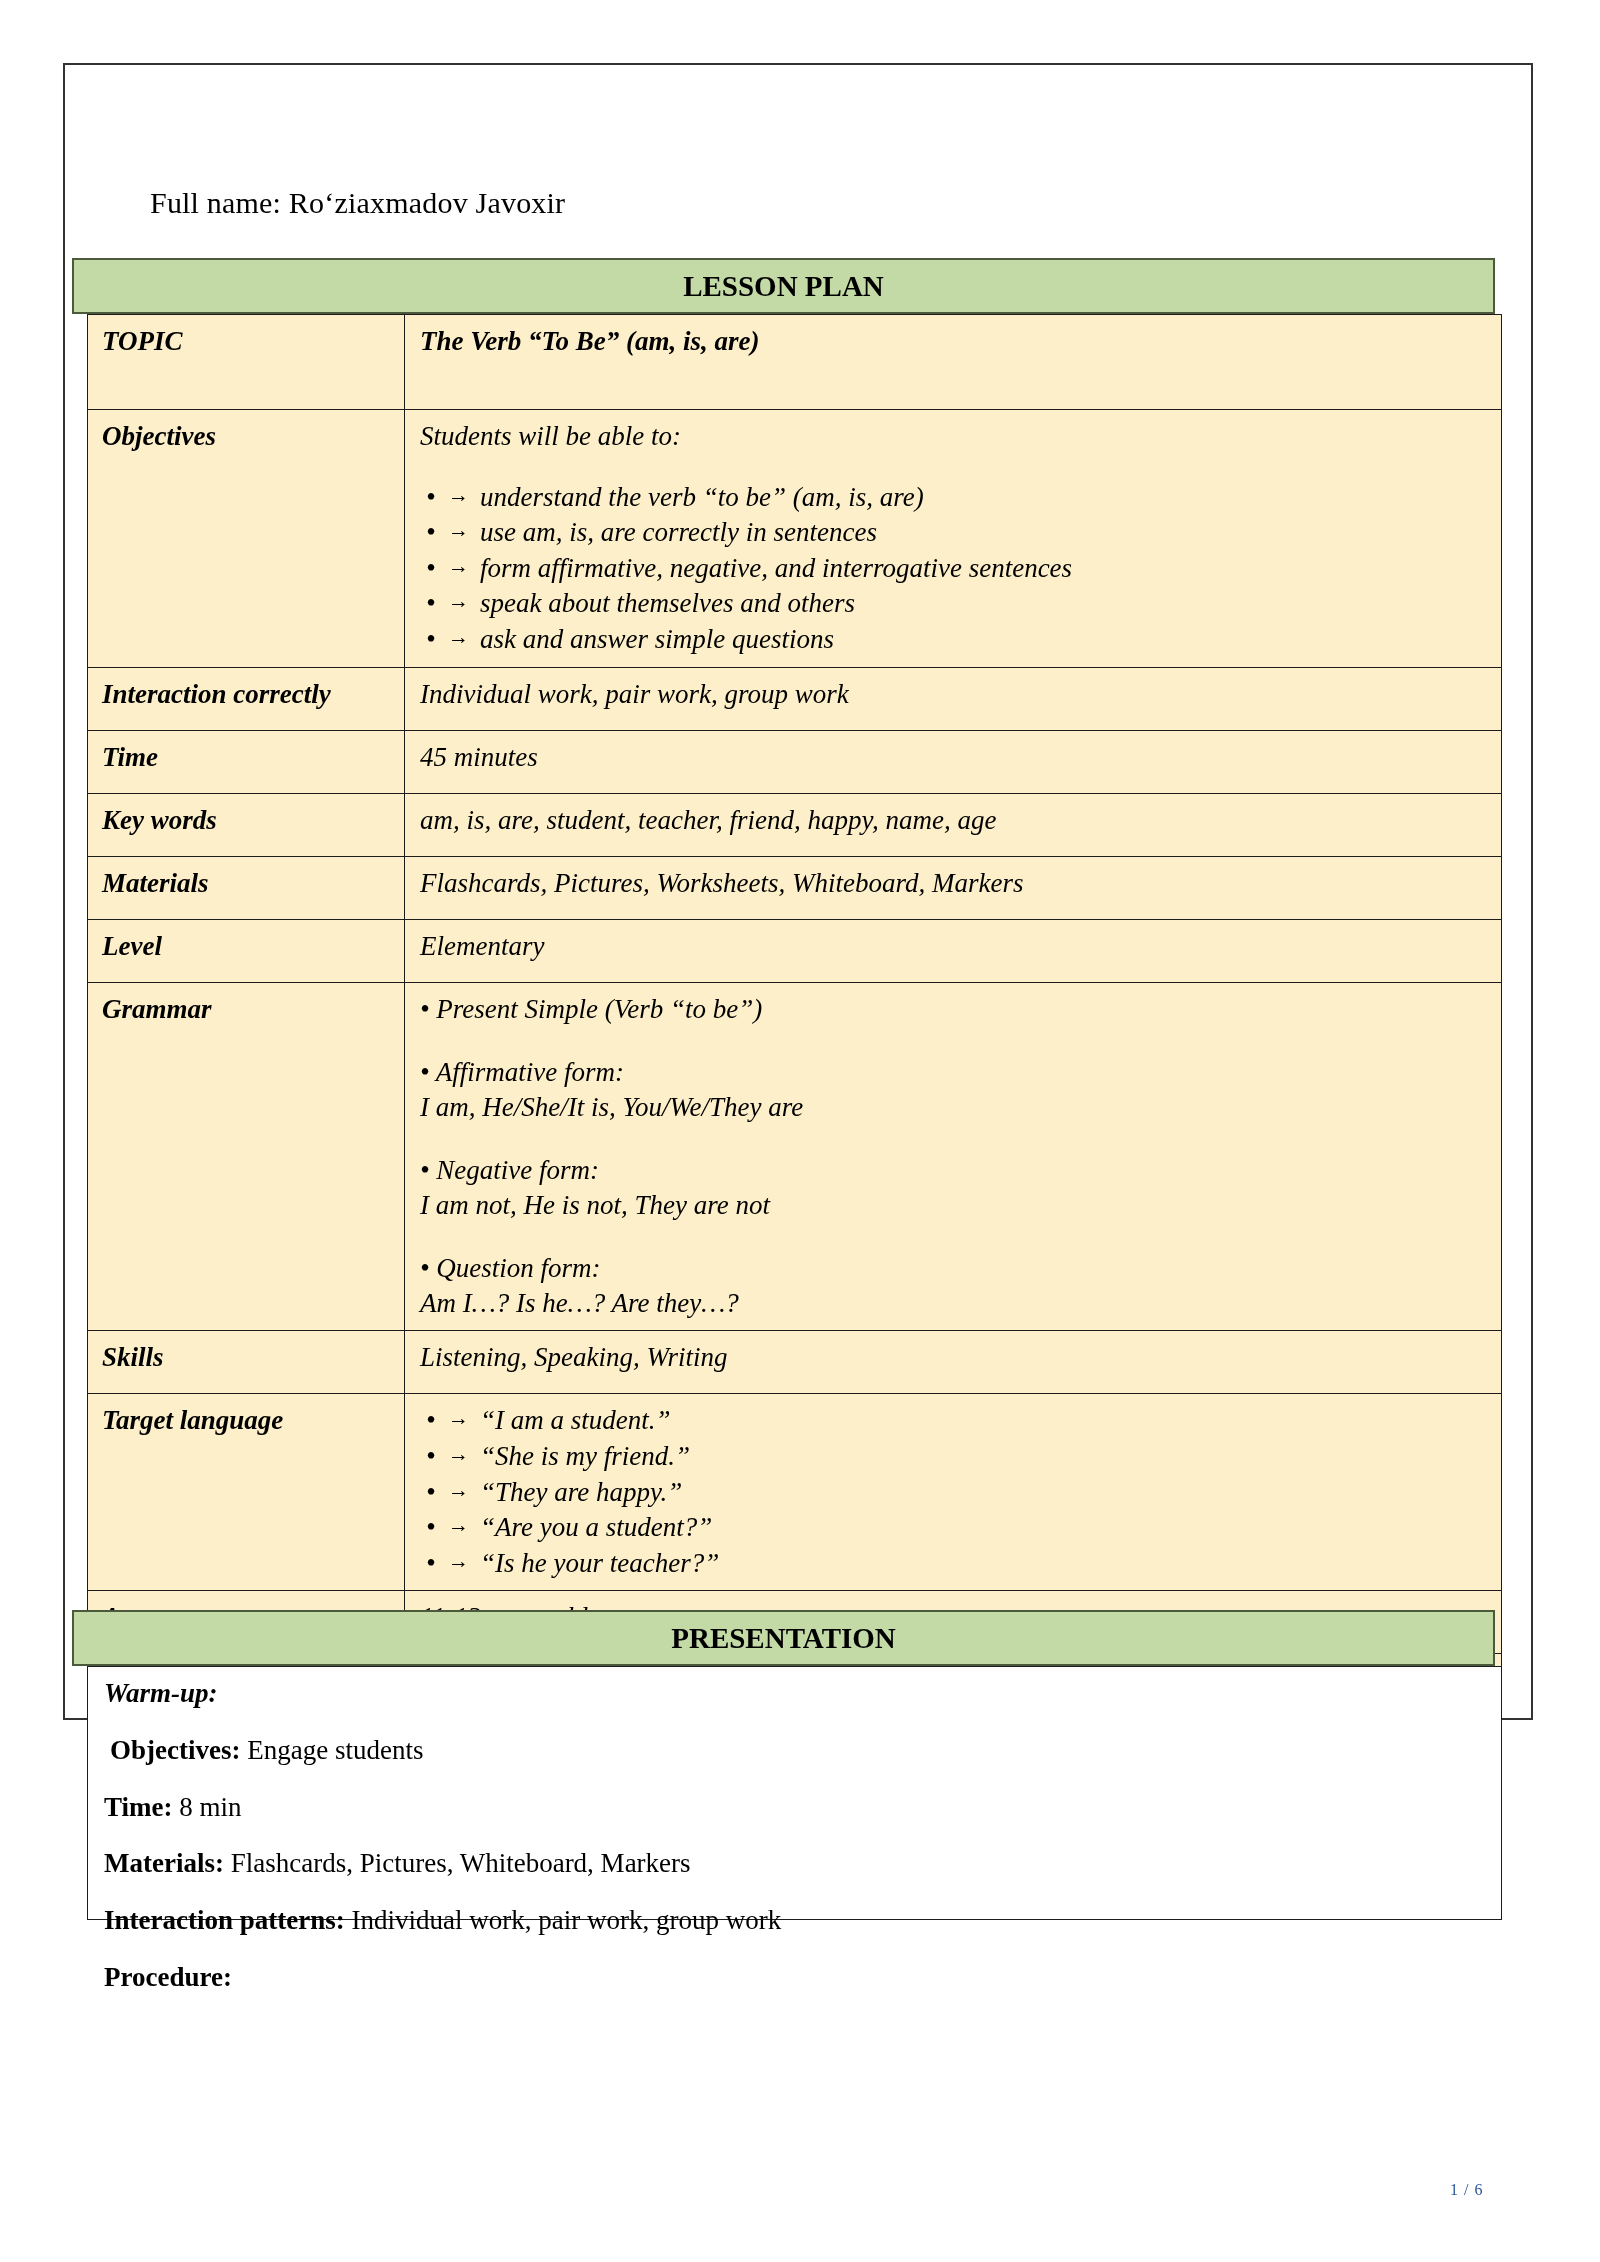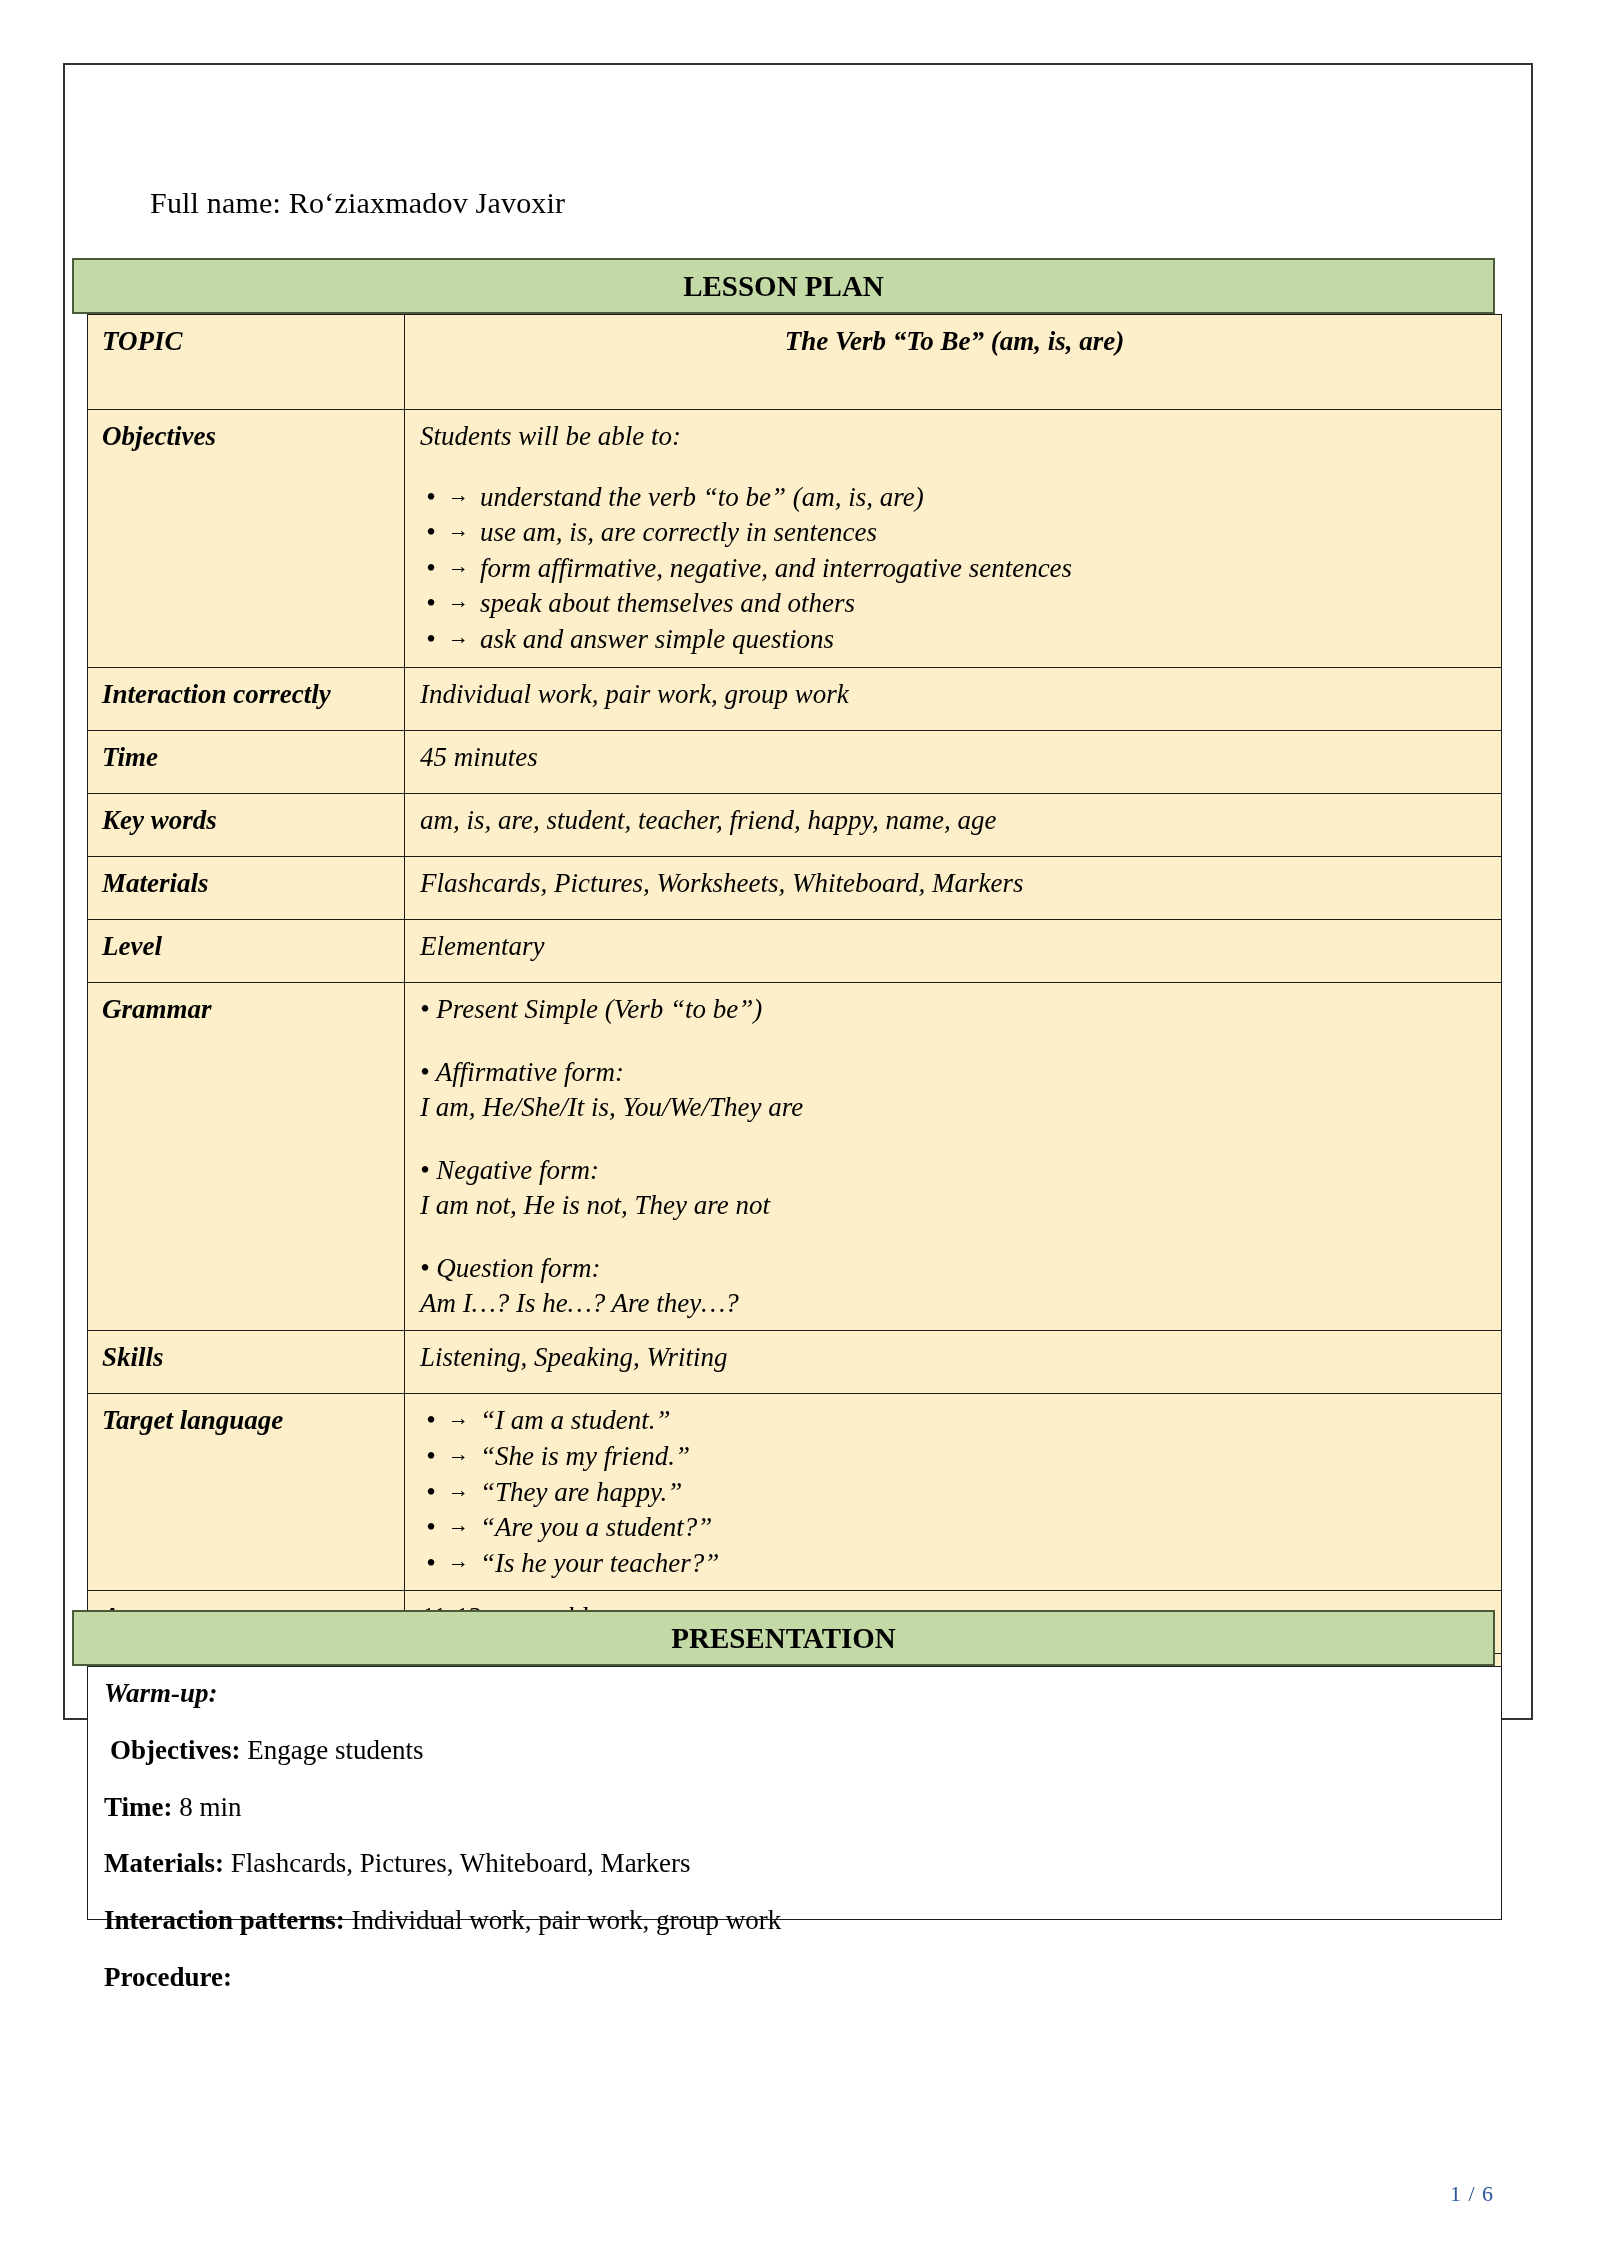--- a/index.html
+++ b/index.html
@@ -88,21 +88,20 @@
   .spec-table td.label {
     width: 290px;
     font-weight: bold;
     white-space: nowrap;
   }
   .spec-table td.value {
     padding-left: 15px;
   }
   .spec-table td.value.strong {
     font-weight: bold;
-    text-align: center;
   }
 
   
   .row-topic td { height: 76px; }
   .row-interaction td,
   .row-time td,
   .row-keywords td,
   .row-materials td,
   .row-level td,
   .row-skills td,
@@ -163,21 +162,21 @@
     font-style: italic;
   }
   .panel .lbl { font-weight: bold; }
   .panel .indent { padding-left: 6px; }
 
   
   .footer-page {
     position: absolute;
     left: 1385px;
     top: 2116px;
-    font-size: 22px;
+    font-size: 16px;
     color: #2a5699;
     letter-spacing: 1px;
   }
 </style>
 </head>
 <body>
 
 <div class="page">
 
   <div class="doc-header">Full name: Ro‘ziaxmadov Javoxir</div>

